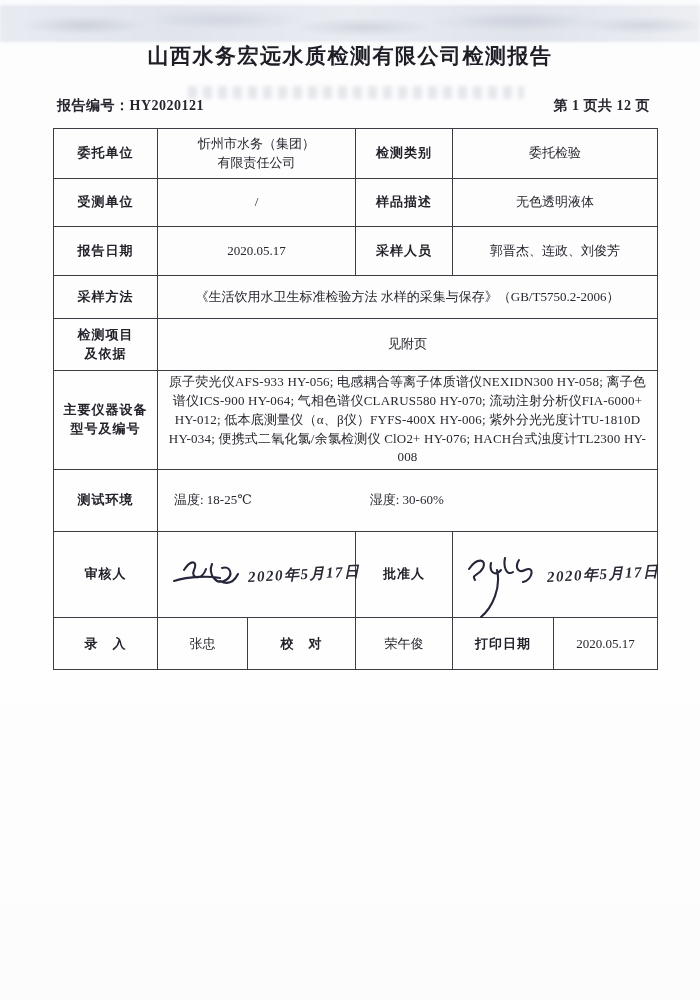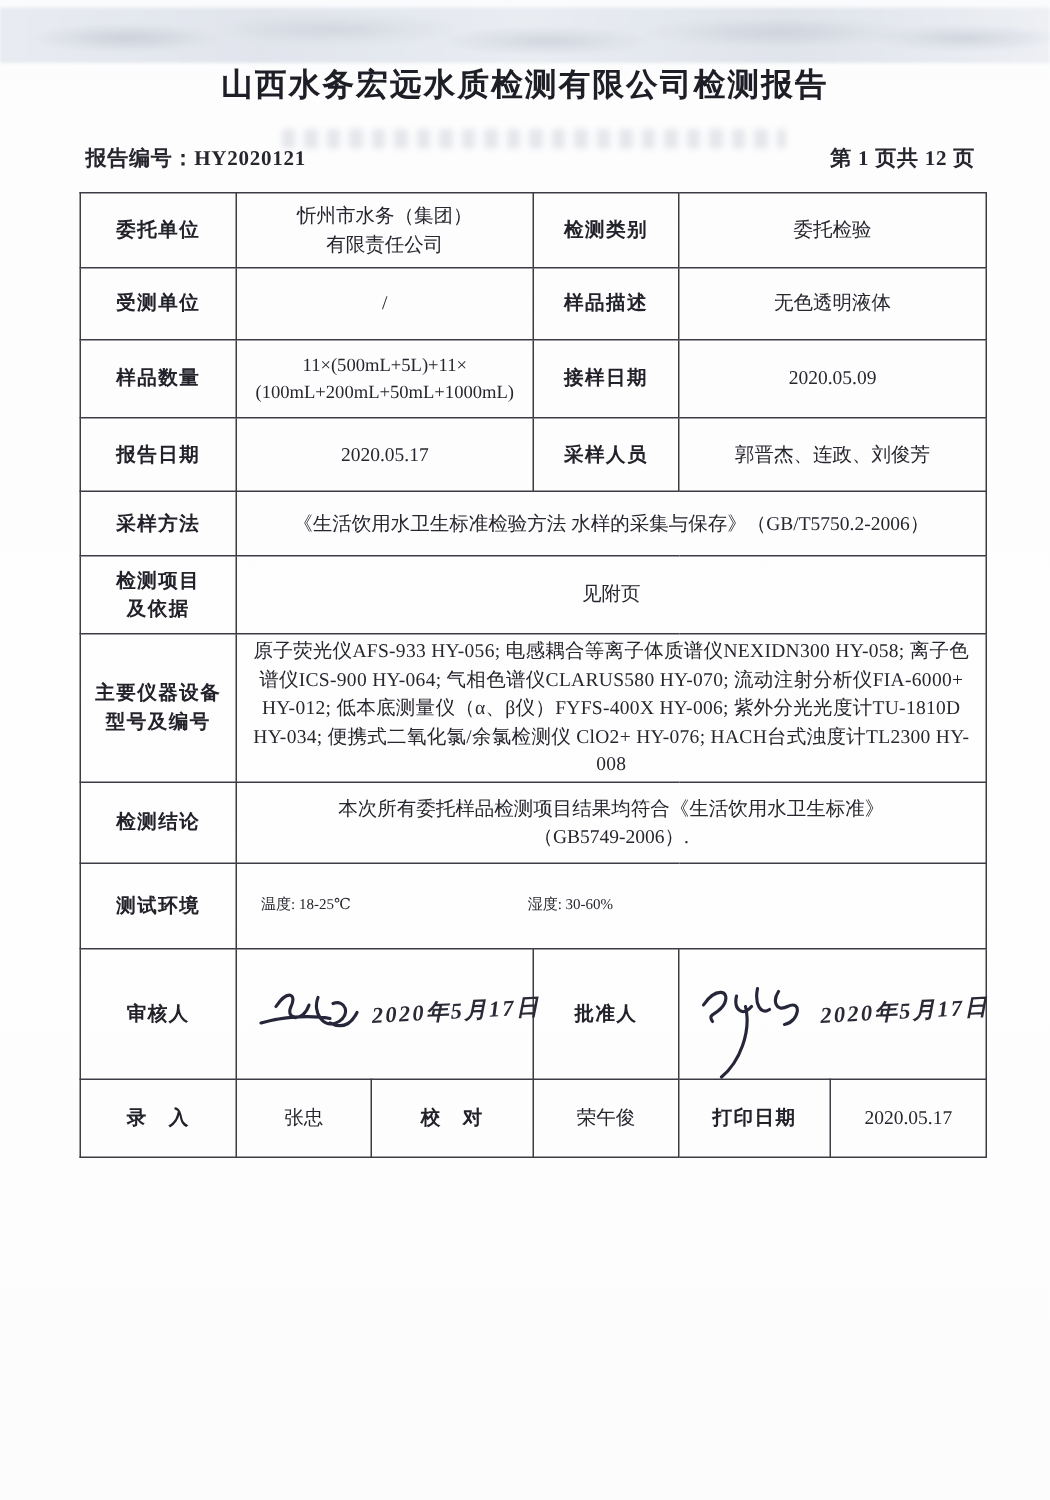--- a/index.html
+++ b/index.html
@@ -46,21 +46,21 @@
     padding:2px 6px;
     text-align:center; vertical-align:middle;
     font-size:13px; line-height:1.45;
     white-space:pre-line;
     position:relative;
   }
   td.lbl{font-weight:600; letter-spacing:1px; font-size:13.5px; color:#22222a;margin-top:16px;}
   td.val{color:#26262e;}
   td.left{text-align:left; padding:4px 9px;}
   td.instruments{font-size:12.6px; line-height:1.52; letter-spacing:.2px;}
-  .env-wrap{display:flex; gap:118px; padding-left:10px; font-size:10px; text-align:left;}
+  .env-wrap{display:flex; gap:118px; padding-left:10px; font-size:13px; text-align:left;}
   .sig-cell-wrap{position:relative; width:100%; height:100%; min-height:44px;}
   .hand-date{
     display:inline-block; font-size:15px; font-weight:600; font-style:italic;
     letter-spacing:1.5px; color:#2a2a36; transform:rotate(-3deg); white-space:nowrap;
   }
   .sig{stroke:#26263a; stroke-width:2.1; fill:none; stroke-linecap:round;}
   .sig-flex{display:flex; align-items:center; gap:8px; justify-content:flex-start; padding-left:6px;}
   .overflow-keep{overflow:visible;}
 </style>
 </head>
@@ -100,27 +100,20 @@
     </tr>
 
     <tr style="height:48px">
       <td class="lbl">受测单位</td>
       <td class="val" colspan="2">/</td>
       <td class="lbl">样品描述</td>
       <td class="val" colspan="2">无色透明液体</td>
     </tr>
 
 
-    <tr style="height:52px">
-      <td class="lbl">样品数量</td>
-      <td class="val" colspan="2" style="font-size:12.4px">11×(500mL+5L)+11×
-(100mL+200mL+50mL+1000mL)</td>
-      <td class="lbl">接样日期</td>
-      <td class="val" colspan="2">2020.05.09</td>
-    </tr>
 
 
     <tr style="height:49px">
       <td class="lbl">报告日期</td>
       <td class="val" colspan="2">2020.05.17</td>
       <td class="lbl">采样人员</td>
       <td class="val" colspan="2">郭晋杰、连政、刘俊芳</td>
     </tr>
 
     <tr style="height:43px">
@@ -133,25 +126,20 @@
 及依据</td>
       <td class="val" colspan="5">见附页</td>
     </tr>
 
     <tr style="height:98px">
       <td class="lbl">主要仪器设备
 型号及编号</td>
       <td class="val left instruments" colspan="5">原子荧光仪AFS-933  HY-056; 电感耦合等离子体质谱仪NEXIDN300  HY-058; 离子色谱仪ICS-900  HY-064; 气相色谱仪CLARUS580  HY-070; 流动注射分析仪FIA-6000+  HY-012; 低本底测量仪（α、β仪）FYFS-400X  HY-006; 紫外分光光度计TU-1810D  HY-034; 便携式二氧化氯/余氯检测仪 ClO2+  HY-076; HACH台式浊度计TL2300  HY-008</td>
     </tr>
 
-    <tr style="height:54px">
-      <td class="lbl">检测结论</td>
-      <td class="val left" colspan="5">本次所有委托样品检测项目结果均符合《生活饮用水卫生标准》
-（GB5749-2006）.</td>
-    </tr>
 
     <tr style="height:53px">
       <td class="lbl">测试环境</td>
       <td class="val left" colspan="5">
         <div class="env-wrap">
           <span>温度: 18-25℃</span>
           <span>湿度: 30-60%</span>
         </div>
       </td>
     </tr>

